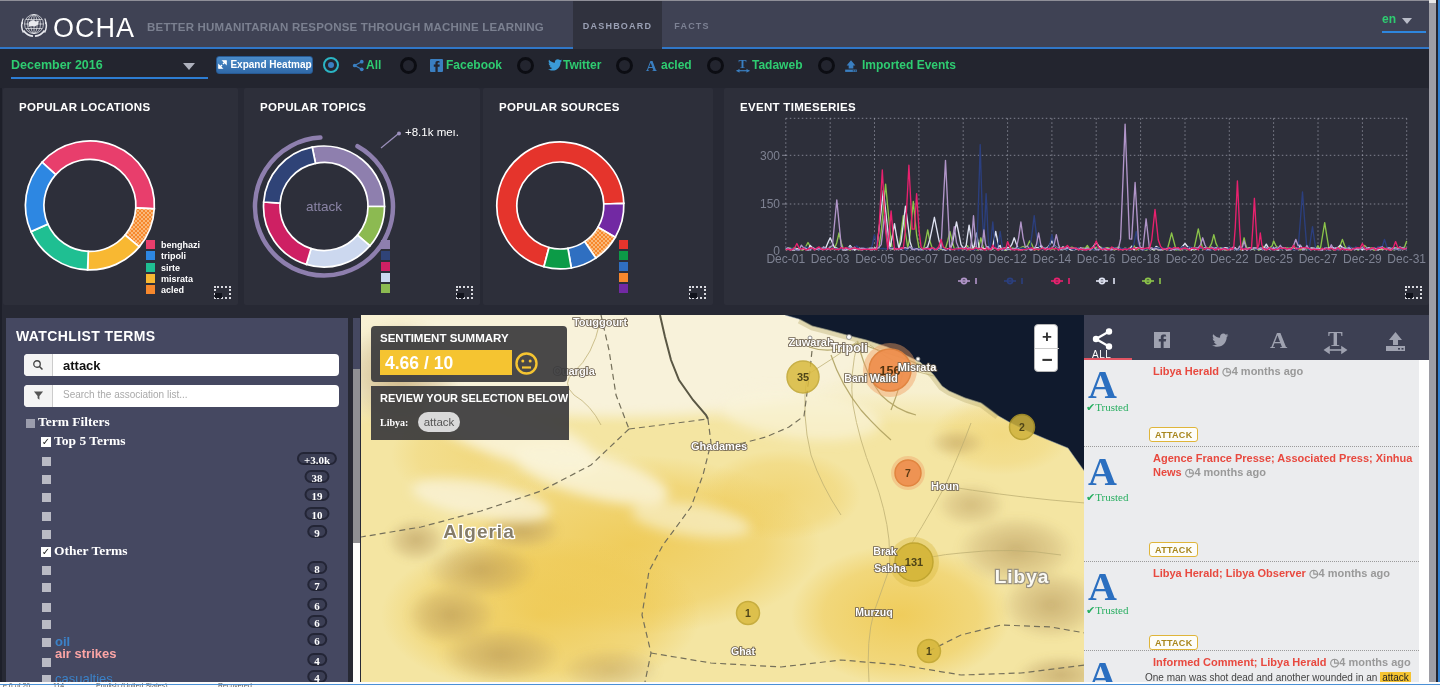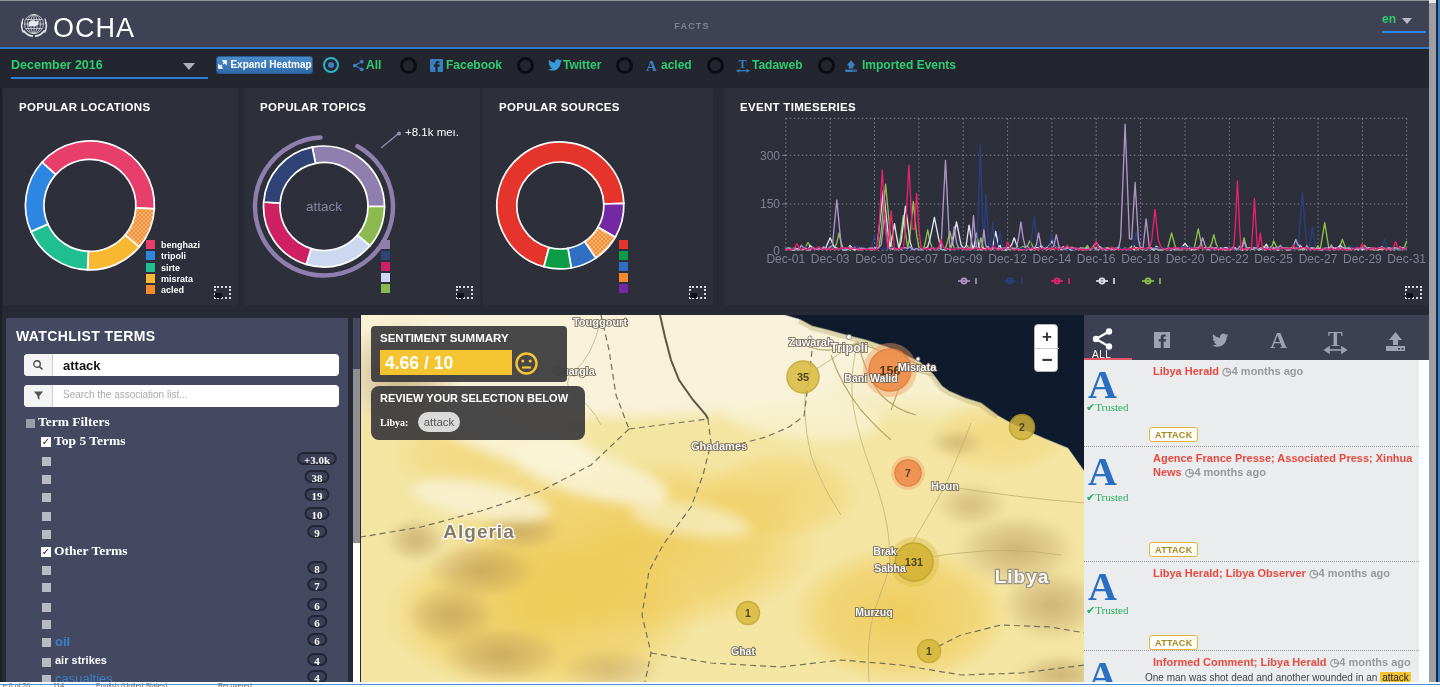--- a/index.html
+++ b/index.html
@@ -78,20 +78,22 @@
       <line x1="16" y1="5.5" x2="16" y2="24.5"></line>
       <path d="M5.5 21.5 Q9 26.5 15 27.2 M26.5 21.5 Q23 26.5 17 27.2" stroke-width="1.8"></path>
       <path d="M4.2 13 Q2.6 18.5 5.5 23.5 M27.8 13 Q29.4 18.5 26.5 23.5" stroke-width="1.5"></path>
       <path d="M5.2 9.5 Q3.8 12 4.3 15 M26.8 9.5 Q28.2 12 27.7 15" stroke-width="1.2"></path>
     </g>
     <g fill="#e8e9ee">
         <path d="M11 13 l4 -2 3 1.5 3 -1 -1 4 -3 2 -4 -0.5 -2.5 1 z"></path>
       </g>
   </svg>
   <div class="abs" id="logo-ocha">OCHA</div>
+  <div class="abs" id="tagline">BETTER HUMANITARIAN RESPONSE THROUGH MACHINE LEARNING</div>
+  <div class="abs" id="tab-dash">DASHBOARD</div>
   <div class="abs" id="tab-facts">FACTS</div>
   <div class="abs" id="lang">en</div>
   <div class="abs" id="lang-caret"></div>
   <div class="abs" id="lang-line"></div>
 </div>
 <div class="abs" id="fbar">
   <div class="abs" id="month">December 2016</div>
   <div class="abs" id="month-caret"></div>
   <div class="abs" id="month-line"></div>
   <div class="abs btn-heat"><svg width="11" height="11" viewBox="0 0 24 24" style="vertical-align:-1.5px;margin-right:2px">
@@ -321,21 +323,21 @@
   <div class="cb" style="left:36px;top:265px"></div>
   <div class="badge" style="top:260px;left:311px">7</div>
   <div class="cb" style="left:36px;top:285px"></div>
   <div class="badge" style="top:280px;left:311px">6</div>
   <div class="cb" style="left:36px;top:302px"></div>
   <div class="badge" style="top:297px;left:311px">6</div>
   <div class="cb" style="left:36px;top:320px"></div>
   <div class="abs" style="left:49px;top:316px;font-size:13px;font-weight:bold;color:#3b82c8">oil</div>
   <div class="badge" style="top:315px;left:311px">6</div>
   <div class="cb" style="left:36px;top:340px"></div>
-  <div class="abs" style="left:49px;top:336px;font-size:11px;font-weight:bold;color:#ffffff">air strikes</div>
+  <div class="abs" style="left:49px;top:328px;font-size:13px;font-weight:bold;color:#fca5a5">air strikes</div>
   <div class="badge" style="top:335px;left:311px">4</div>
   <div class="cb" style="left:36px;top:357px"></div>
   <div class="abs" style="left:49px;top:353px;font-size:13px;font-weight:normal;color:#3b82c8">casualties</div>
   <div class="badge" style="top:352px;left:311px">4</div>
 </div>
 <div class="abs" id="wscroll">
   <div style="position:absolute;left:0;top:51px;width:7px;height:174px;background:#8f8f93"></div>
   <div style="position:absolute;left:0;top:225px;width:7px;height:139px;background:#fdfdfd"></div>
 </div>
 
@@ -492,21 +494,21 @@
   <div style="position:absolute;left:9px;top:6px;font-size:11.5px;font-weight:bold;color:#fff">SENTIMENT SUMMARY</div>
   <div style="position:absolute;left:9px;top:24px;width:132px;height:25px;background:#f5c431"></div>
   <div style="position:absolute;left:14px;top:27px;font-size:17.5px;font-weight:bold;color:#fff">4.66 / 10</div>
   <svg style="position:absolute;left:144px;top:26px" width="23" height="23" viewBox="0 0 23 23">
     <circle cx="11.5" cy="11.5" r="10" fill="none" stroke="#f5c431" stroke-width="2.4"></circle>
     <circle cx="7.8" cy="9" r="1.5" fill="#f5c431"></circle>
     <circle cx="15.2" cy="9" r="1.5" fill="#f5c431"></circle>
     <line x1="7" y1="15.5" x2="16" y2="15.5" stroke="#f5c431" stroke-width="2.2"></line>
   </svg>
 </div>
-<div style="position:absolute;left:10px;top:71px;width:214px;height:54px;background:rgba(58,58,60,0.92);border-radius:8px">
+<div style="position:absolute;left:10px;top:71px;width:198px;height:54px;background:rgba(58,58,60,0.92);border-radius:0">
   <div style="position:absolute;left:9px;top:6px;font-size:11px;font-weight:bold;color:#fff;white-space:nowrap">REVIEW YOUR SELECTION BELOW</div>
   <div style="position:absolute;left:9px;top:31px;font-size:10px;font-weight:bold;color:#fff;font-family:'Liberation Serif',serif">Libya:</div>
   <div style="position:absolute;left:47px;top:26px;width:42px;height:20px;background:#d9d9d9;border-radius:10px;text-align:center;line-height:20px;font-size:11.5px;color:#555">attack</div>
 </div>
 </div>
 
 <div class="abs" id="fbaricons">
   <svg width="348" height="45" style="position:absolute;left:0;top:0">
 
     <g fill="#fff">

